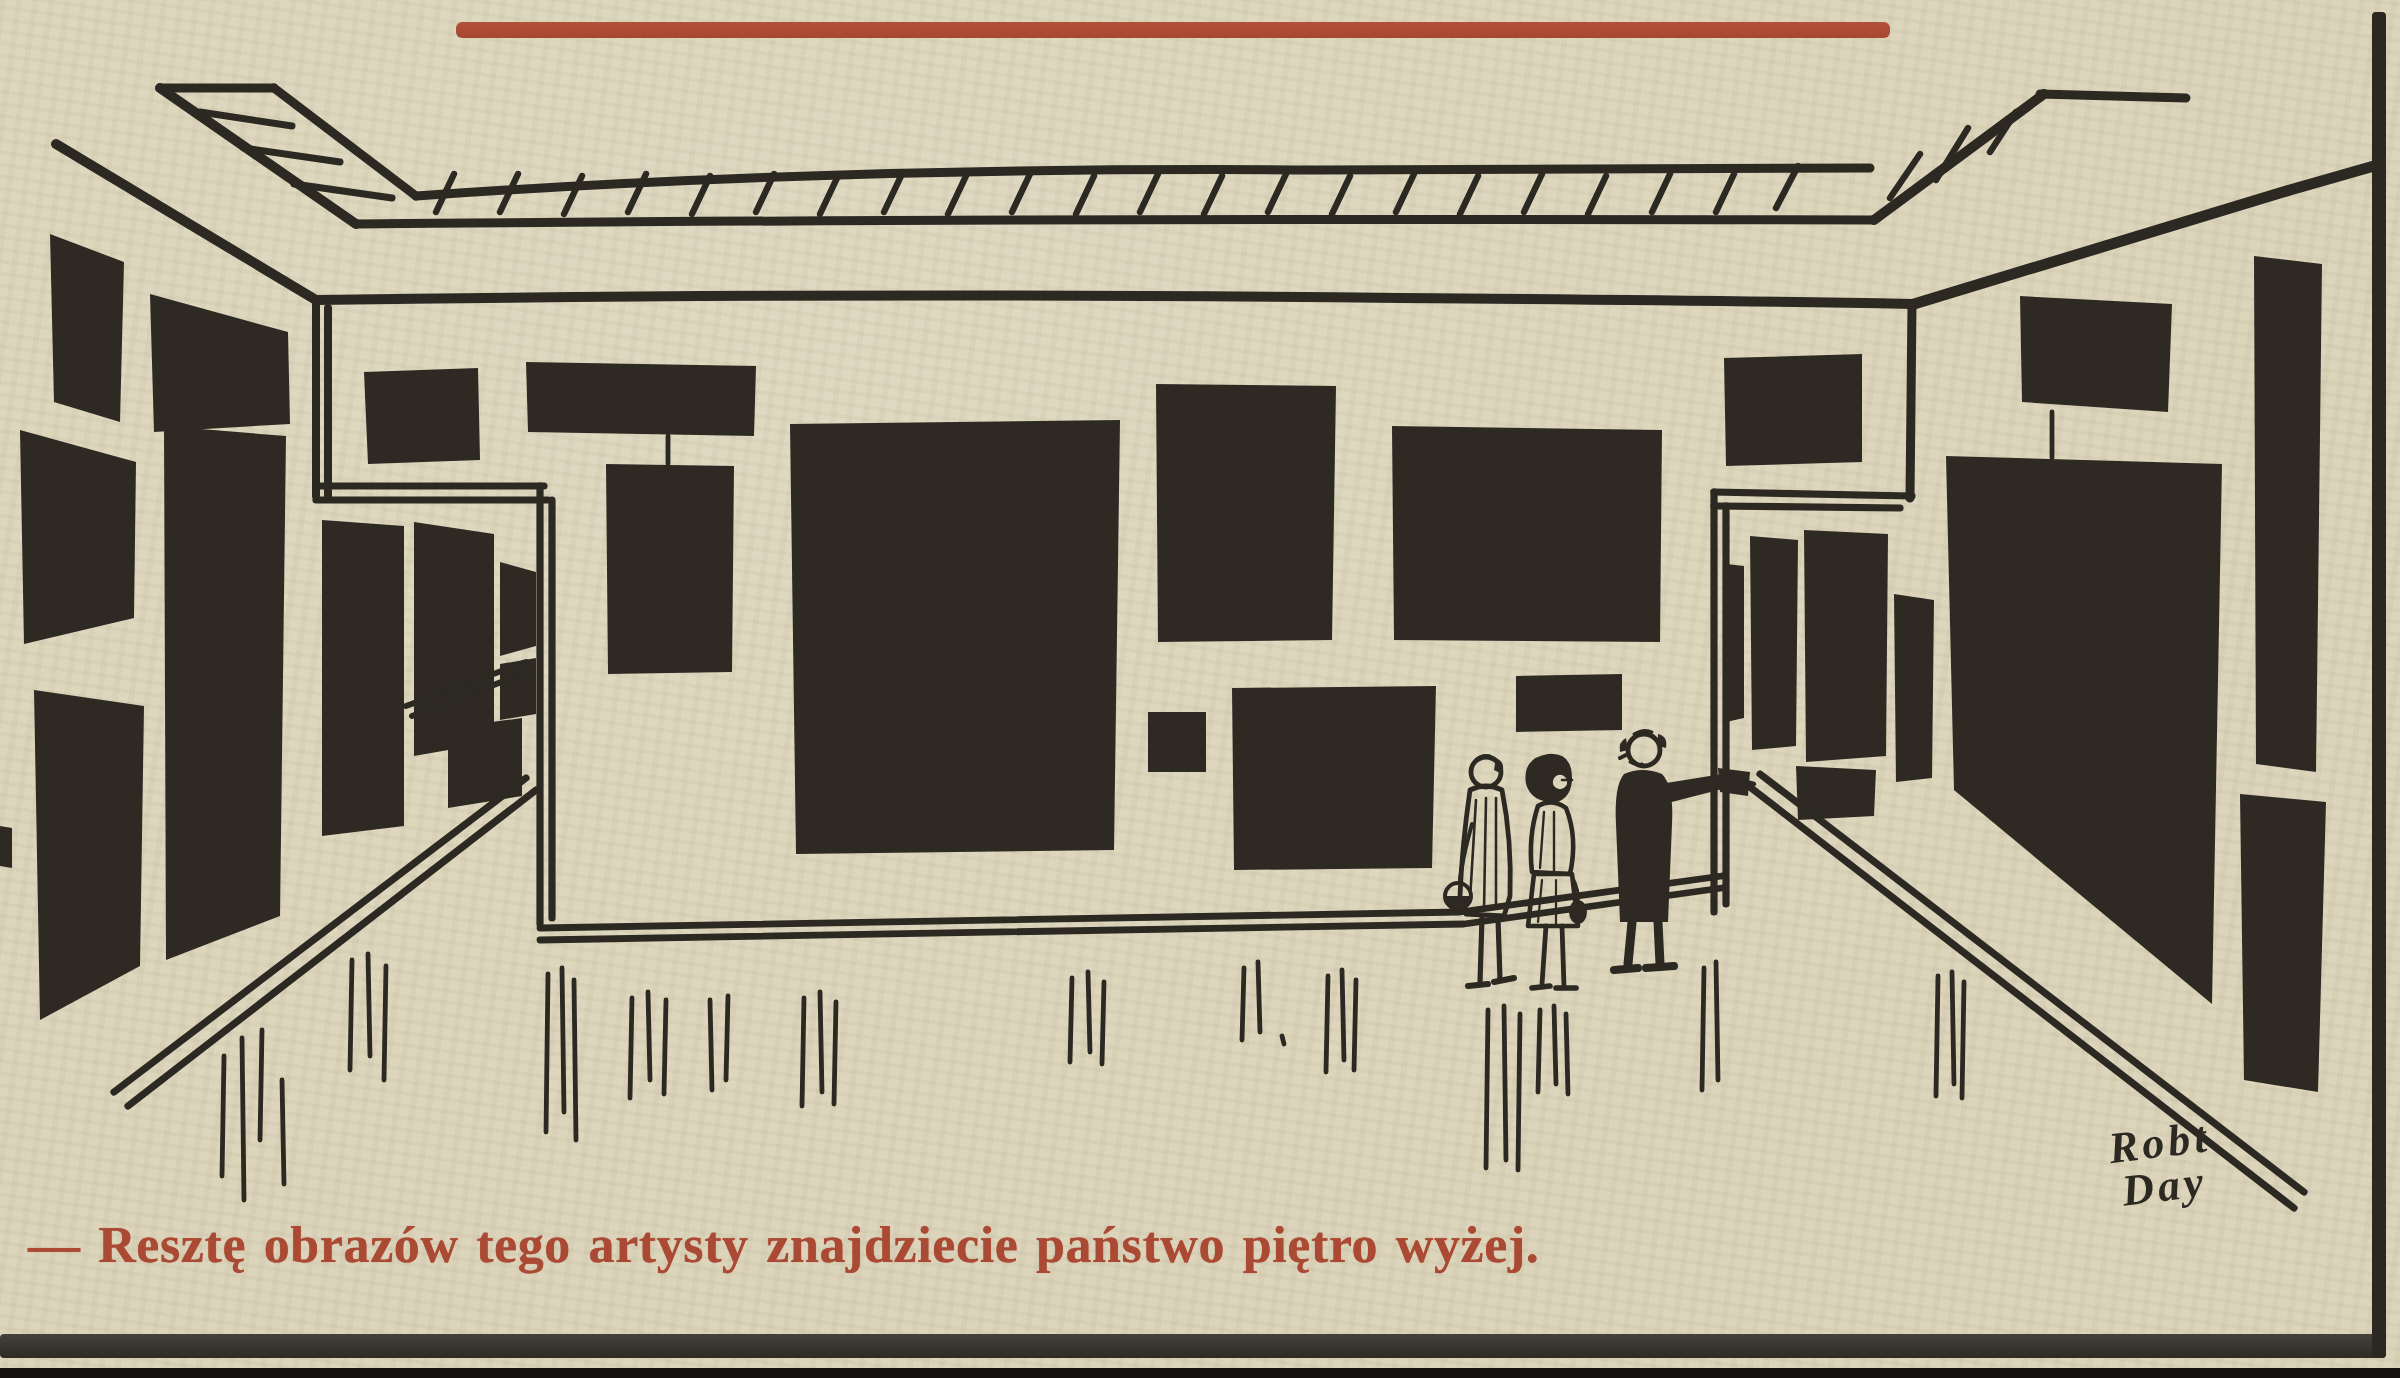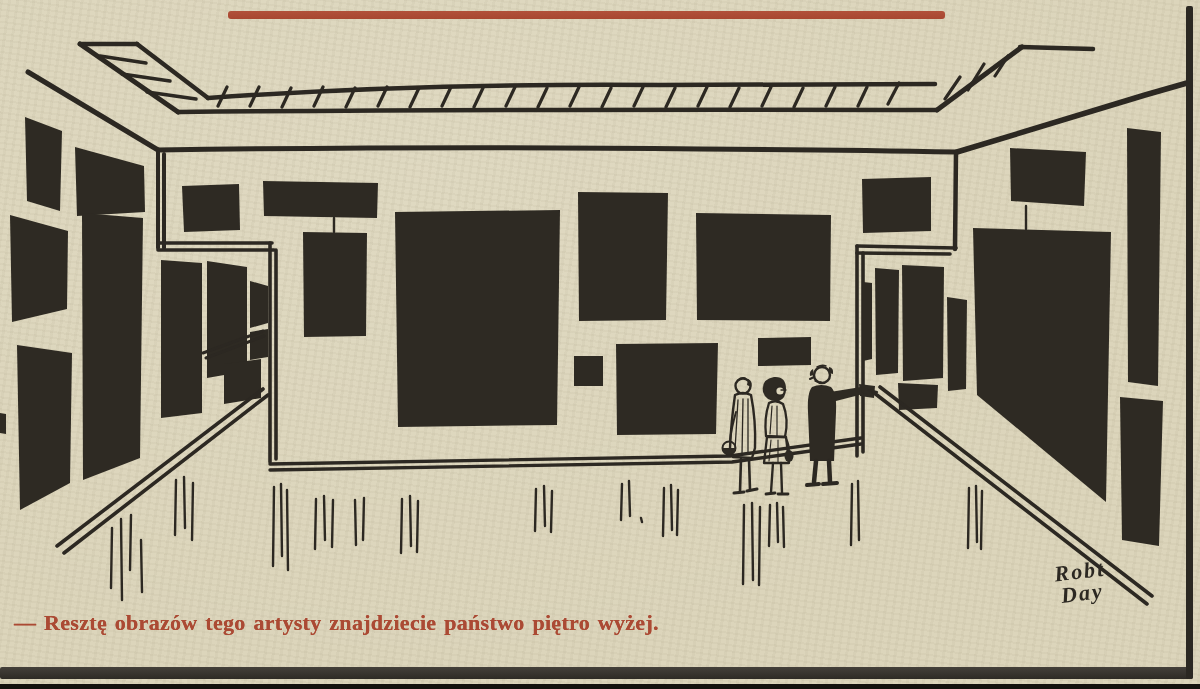--- a/index.html
+++ b/index.html
@@ -13,21 +13,21 @@
     font-family:"Liberation Serif", serif;
   }
   .top-rule{
     position:absolute;left:228px;top:11px;width:717px;height:8px;
     border-radius:3px;
     background:linear-gradient(#b1513a,#a84730);
   }
   .cartoon-svg{position:absolute;left:0;top:0;}
   .caption{
     position:absolute;left:14px;top:606px;width:1060px;
-    font-weight:700;font-size:22px;line-height:34px;letter-spacing:.3px;word-spacing:2px;
+    font-weight:700;font-size:26px;line-height:34px;letter-spacing:.3px;word-spacing:2px;
     color:#ab4a34;
     text-shadow:0 0 .4px #ab4a34;
     white-space:nowrap;
   }
   .bottom-rule{
     position:absolute;left:0;top:667px;width:1193px;height:12px;
     background:linear-gradient(#44403a,#2e2b25);
     border-radius:2px;
   }
   .page-edge-strip{

